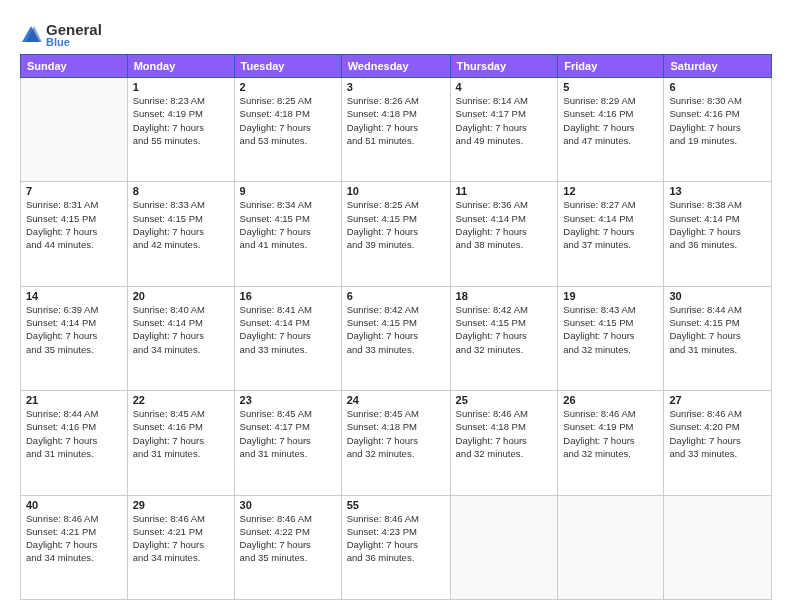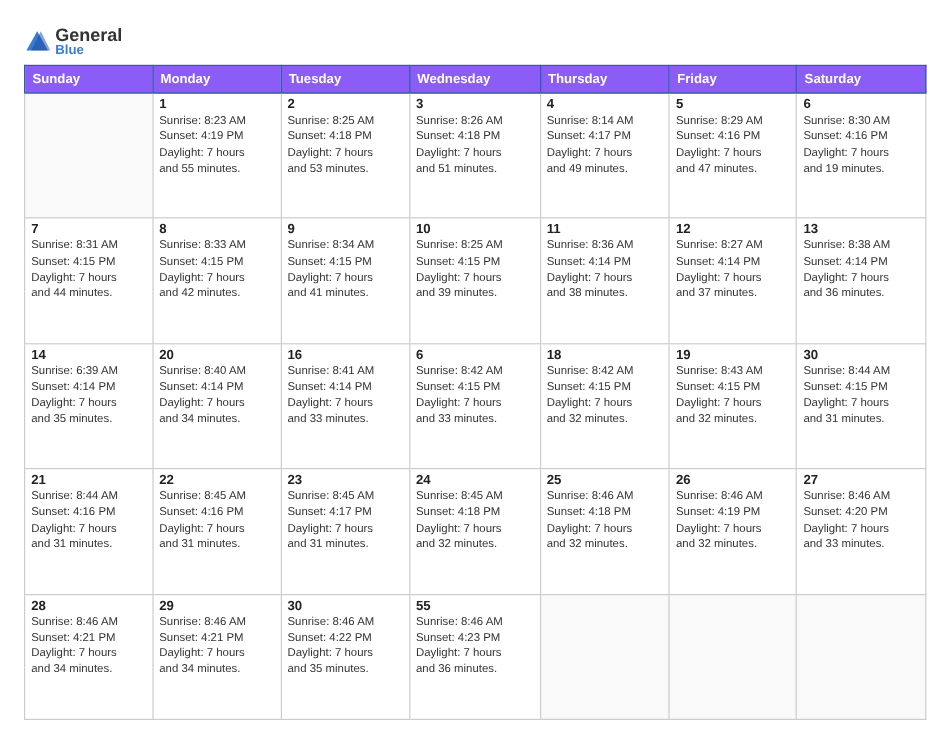--- a/index.html
+++ b/index.html
@@ -323,21 +323,21 @@
           <td>
             <span class="day-num">27</span>
             <div class="day-info">Sunrise: 8:46 AM</div>
             <div class="day-info">Sunset: 4:20 PM</div>
             <div class="day-info">Daylight: 7 hours</div>
             <div class="day-info">and 33 minutes.</div>
           </td>
         </tr>
         <tr>
           <td>
-            <span class="day-num">28</span>
+            <span class="day-num">40</span>
             <div class="day-info">Sunrise: 8:46 AM</div>
             <div class="day-info">Sunset: 4:21 PM</div>
             <div class="day-info">Daylight: 7 hours</div>
             <div class="day-info">and 34 minutes.</div>
           </td>
           <td>
             <span class="day-num">29</span>
             <div class="day-info">Sunrise: 8:46 AM</div>
             <div class="day-info">Sunset: 4:21 PM</div>
             <div class="day-info">Daylight: 7 hours</div>

